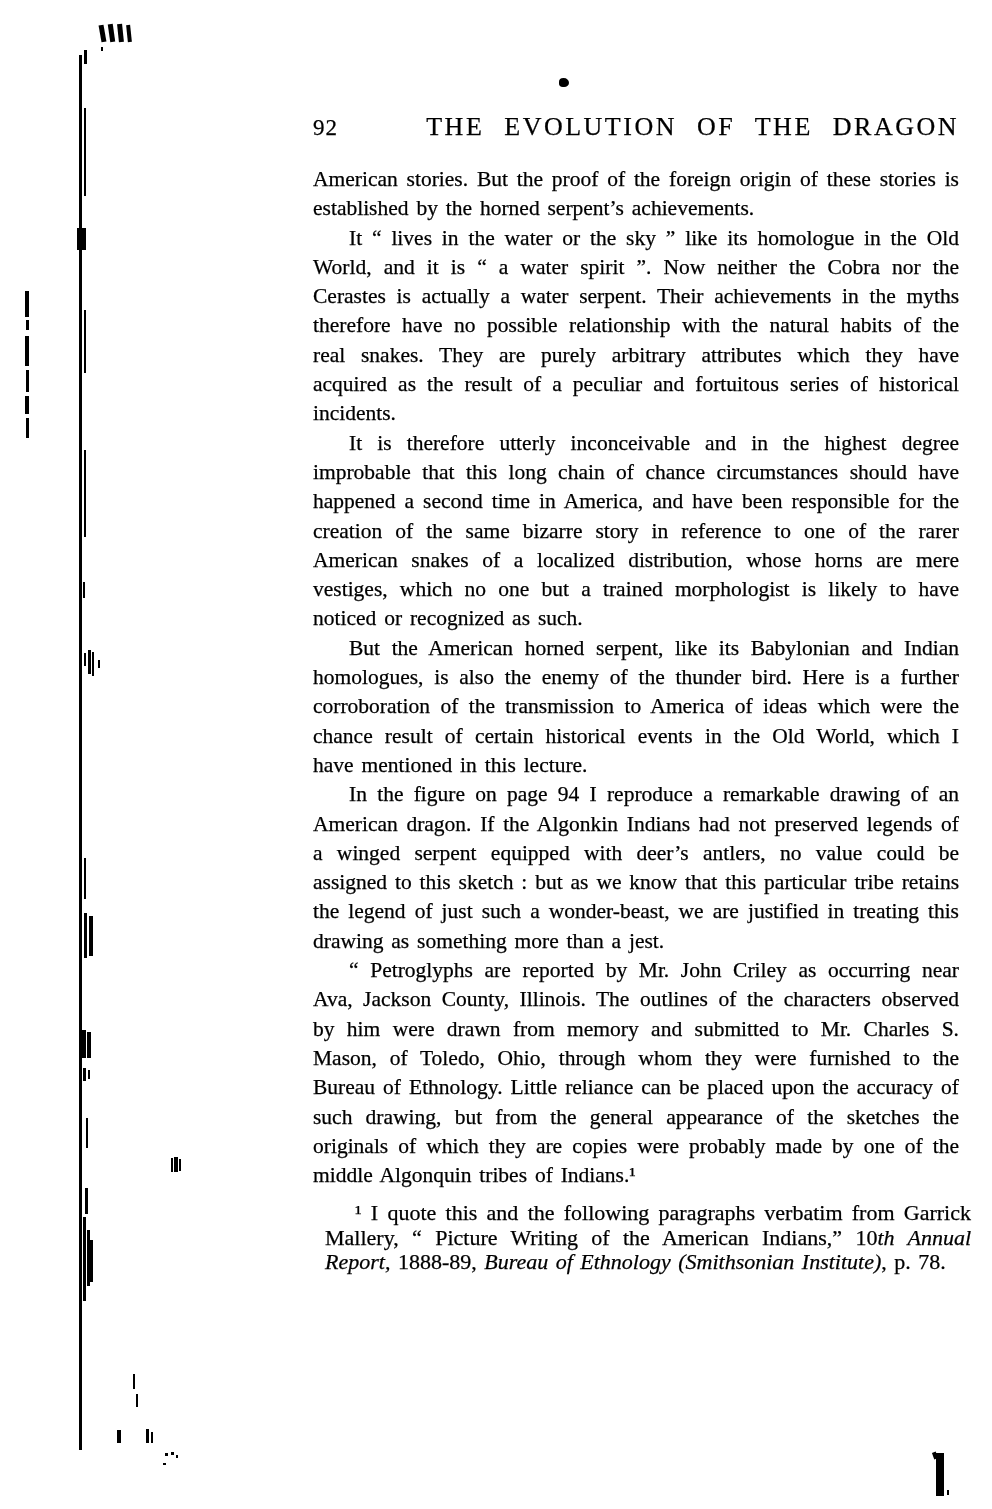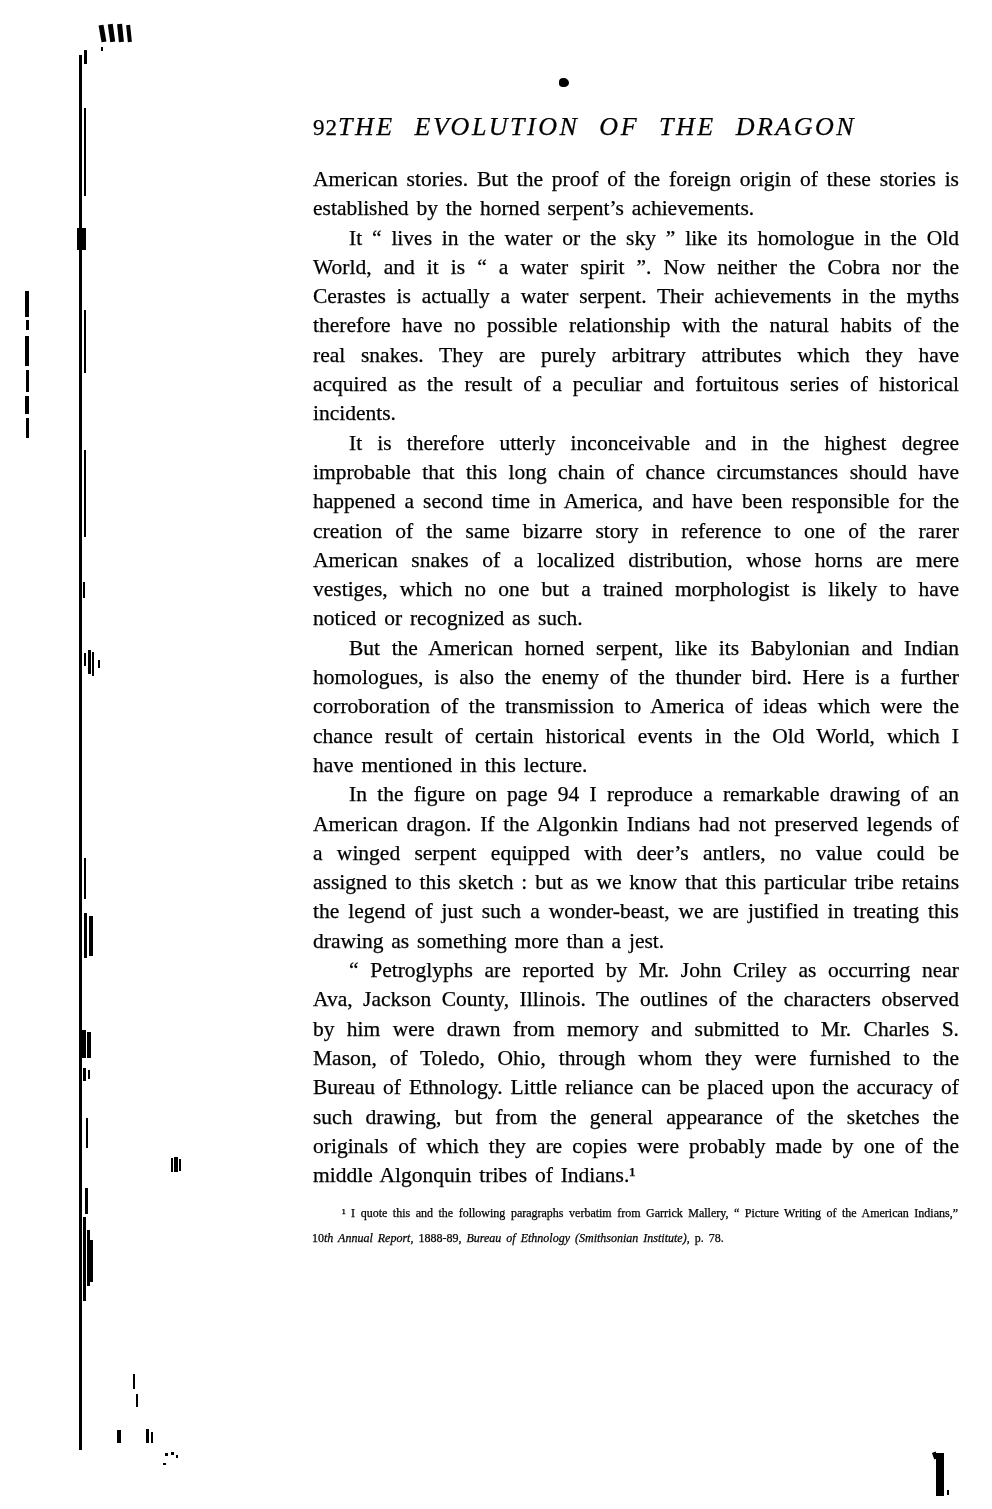--- a/index.html
+++ b/index.html
@@ -24,49 +24,48 @@
     width: 646px;
     display: flex;
     align-items: baseline;
   }
   .page-number {
     font-size: 23px;
     letter-spacing: 1px;
   }
   .running-title {
     flex: 1;
-    text-align: left;
+    text-align: right;
     font-size: 26px;
     letter-spacing: 2.5px;
     word-spacing: 11px;
     white-space: nowrap;
-    font-style: italic;
   }
   .body-text {
     position: absolute;
     top: 165px;
     left: 313px;
     width: 646px;
     font-size: 21.5px;
     line-height: 29.3px;
     text-align: justify;
     word-spacing: 2.5px;
   }
   .body-text p {
     margin: 0;
   }
   .body-text p.indent {
     text-indent: 36px;
   }
   .footnote {
     position: absolute;
     top: 1201px;
-    left: 312px;
+    left: 325px;
     width: 646px;
-    font-size: 12px;
+    font-size: 22px;
     line-height: 24.6px;
     text-align: justify;
     text-indent: 30px;
     word-spacing: 2px;
   }
   .italic {
     font-style: italic;
   }
   .artifact {
     position: absolute;

